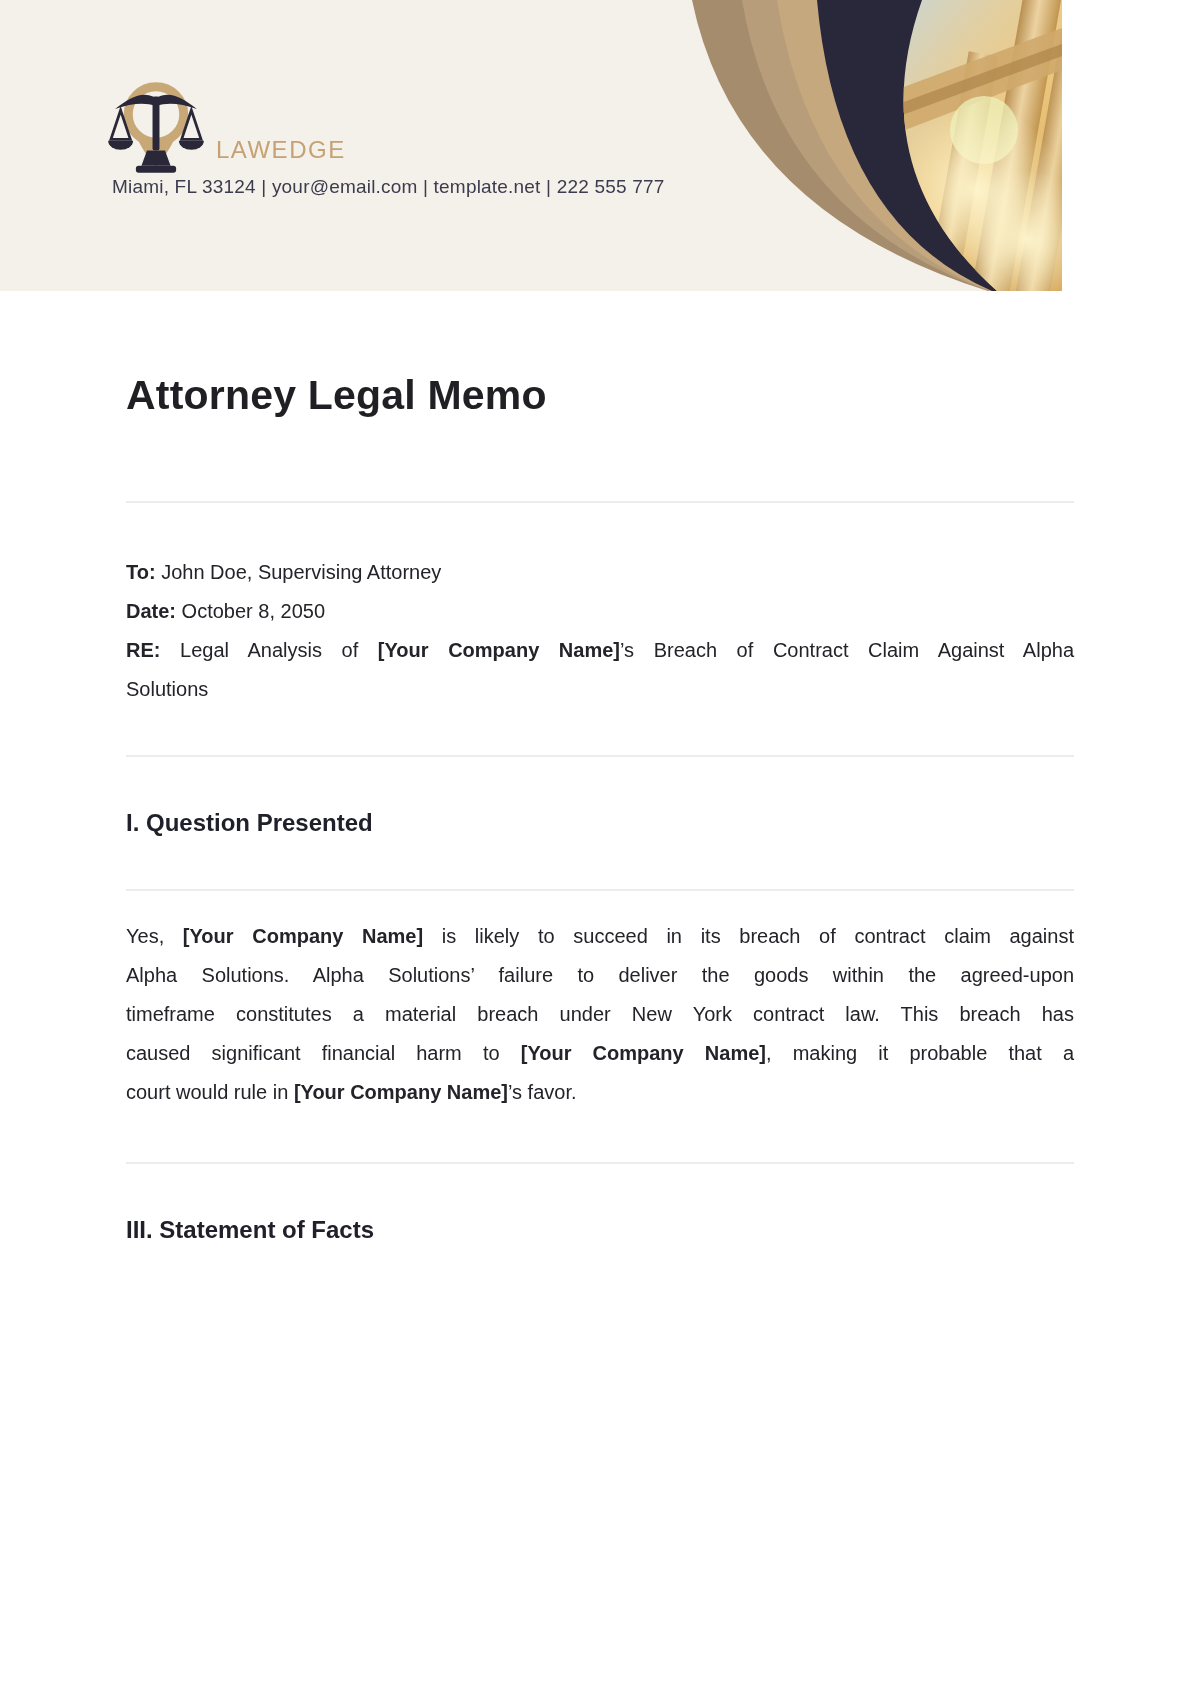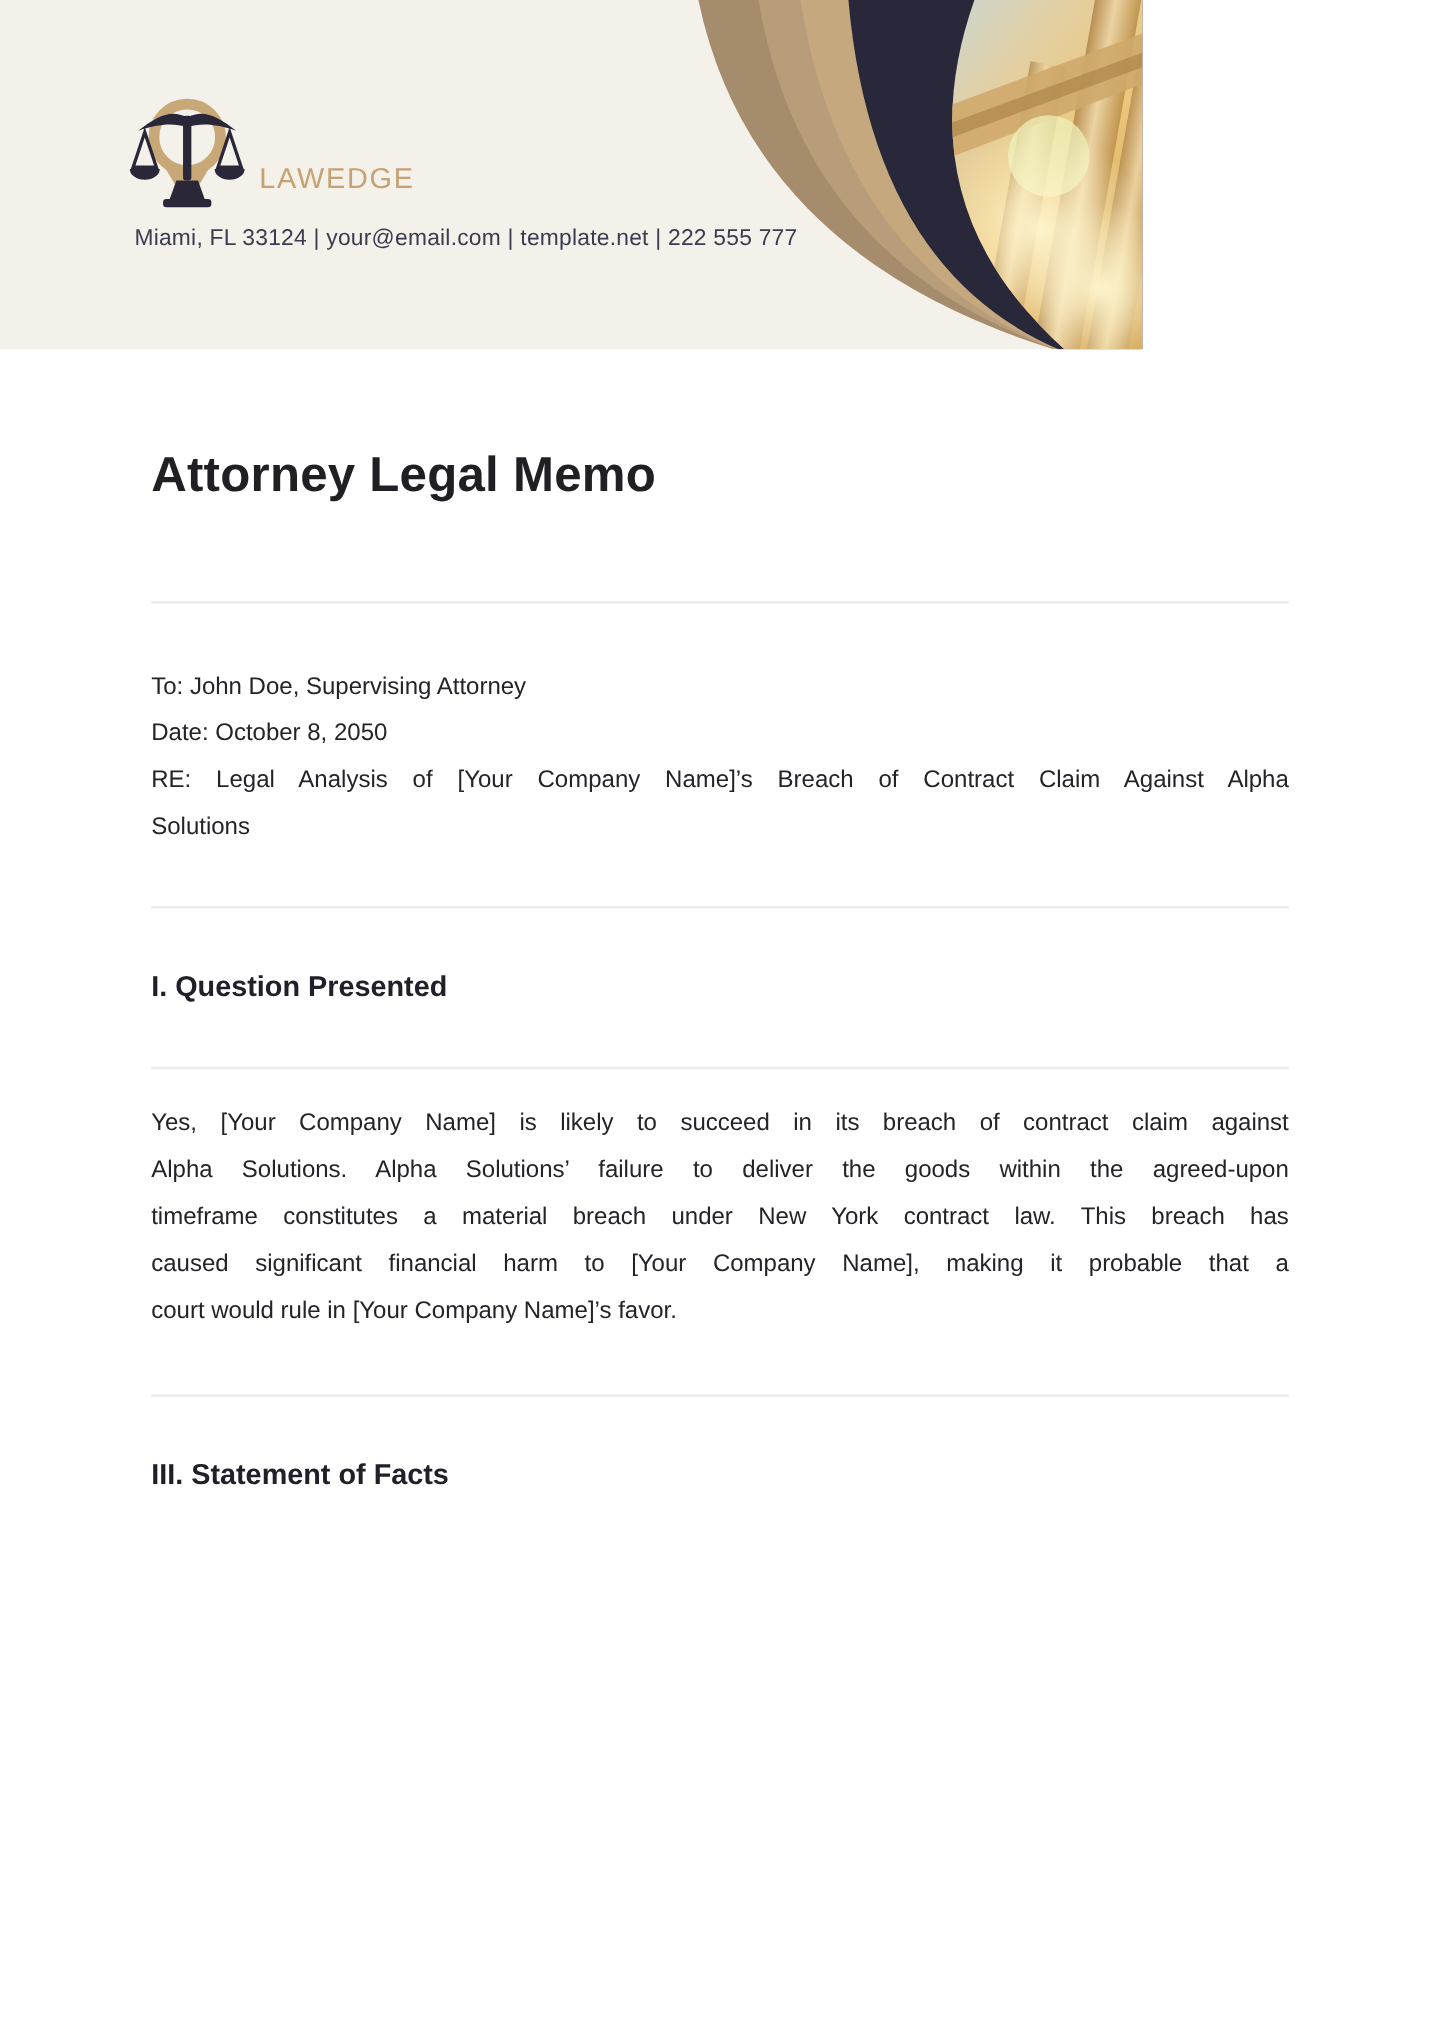--- a/index.html
+++ b/index.html
@@ -2,50 +2,50 @@
 <html><head>
 <meta charset="utf-8">
 <style>
   html,body{margin:0;padding:0;background:#ffffff;}
   .page{
     width:1200px;height:1696px;position:relative;background:#ffffff;
     font-family:"Liberation Sans", sans-serif;color:#232329;overflow:hidden;
   }
   
   .header{
-    position:relative;width:952px;height:291px;background:#f4f1ea;
+    position:relative;width:1062px;height:291px;background:#f4f1ea;
   }
   .brand{
     position:absolute;left:104px;top:78px;display:flex;align-items:flex-end;
   }
   .brand svg{display:block;}
   .brand-name{
     font-size:24px;letter-spacing:1.5px;color:#c5a173;font-weight:500;
     margin-left:8px;margin-bottom:16px;
   }
   .contact{
-    position:absolute;left:112px;top:188px;font-size:19px;font-weight:500;
+    position:absolute;left:112px;top:176px;font-size:19px;font-weight:500;
     color:#3d3b4e;letter-spacing:.2px;text-align:center;
   }
   .corner-art{position:absolute;top:0;right:0;width:430px;height:291px;}
   
   .doc{padding:0 126px;}
   .title{
     margin:80px 0 0 0;text-align:left;font-size:41px;font-weight:700;
     color:#1f1f24;letter-spacing:.2px;line-height:48px;
   }
   .divider{border:0;height:2px;background:#ececea;margin:0;}
   .d1{margin-top:82px;}
   .d2{margin-top:46px;}
   .d3{margin-top:50px;}
   .d4{margin-top:50px;}
   .memo-block{margin-top:50px;font-size:20px;}
   .rline{line-height:39px;font-size:20px;color:#232329;}
   .rline.just{text-align:justify;text-align-last:justify;}
-  .rline b{font-weight:400;margin-top:12px;}
+  .rline b{font-weight:700;margin-top:12px;}
   .section-heading{
     margin:50px 0 0 0;font-size:24px;font-weight:700;color:#20202a;line-height:32px;
   }
   .para{margin-top:26px;}
 </style>
 </head>
 <body>
 
 <div class="page">
 

